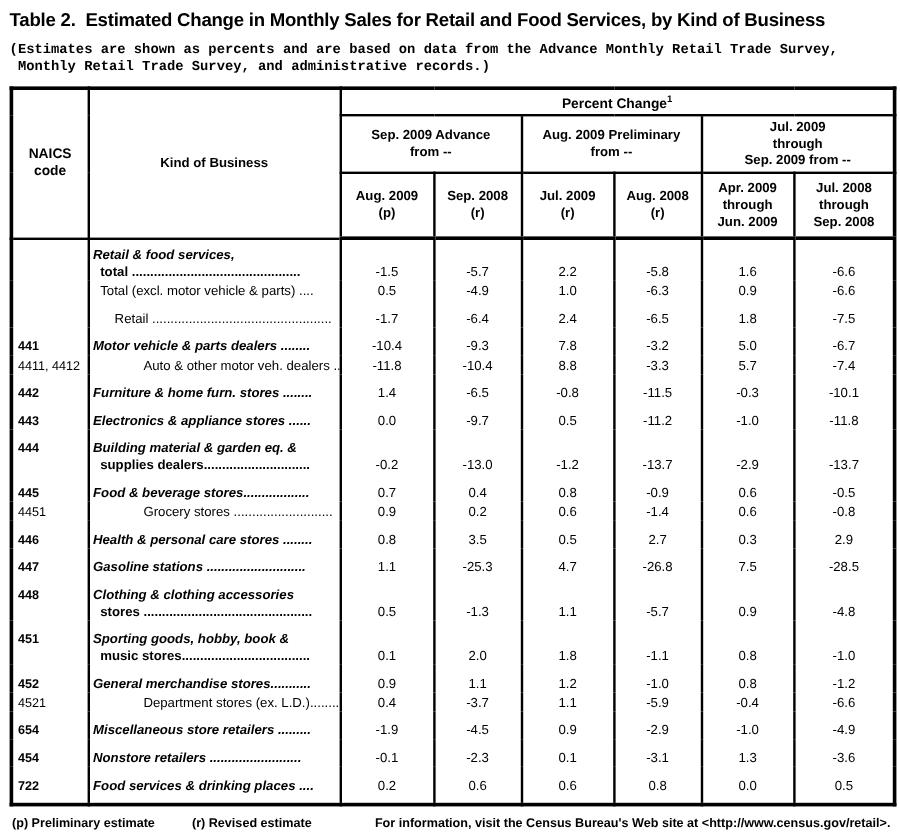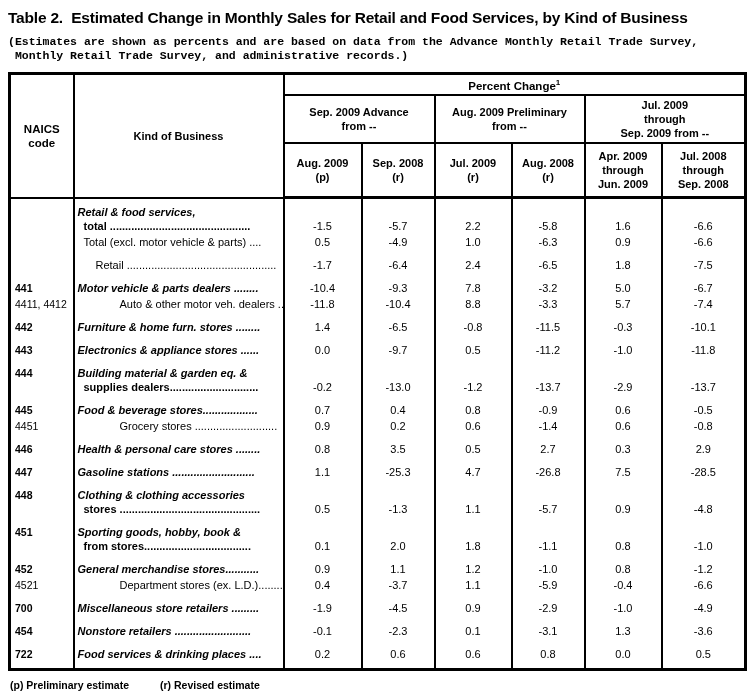--- a/index.html
+++ b/index.html
@@ -280,21 +280,21 @@
           <td class="num">-1.3</td>
           <td class="num">1.1</td>
           <td class="num">-5.7</td>
           <td class="num">0.9</td>
           <td class="num">-4.8</td>
         </tr>
         <tr class="sp-normal">
           <td class="naics b">451</td>
           <td class="kob b">
             <div class="ind0">Sporting goods, hobby, book &amp;</div>
-            <div class="ind1">from stores...................................</div>
+            <div class="ind1">music stores...................................</div>
           </td>
           <td class="num">0.1</td>
           <td class="num">2.0</td>
           <td class="num">1.8</td>
           <td class="num">-1.1</td>
           <td class="num">0.8</td>
           <td class="num">-1.0</td>
         </tr>
         <tr class="sp-normal">
           <td class="naics b">452</td>
@@ -314,21 +314,21 @@
             <div class="ind3">Department stores (ex. L.D.)........</div>
           </td>
           <td class="num">0.4</td>
           <td class="num">-3.7</td>
           <td class="num">1.1</td>
           <td class="num">-5.9</td>
           <td class="num">-0.4</td>
           <td class="num">-6.6</td>
         </tr>
         <tr class="sp-normal">
-          <td class="naics b">700</td>
+          <td class="naics b">654</td>
           <td class="kob b">
             <div class="ind0">Miscellaneous store retailers .........</div>
           </td>
           <td class="num">-1.9</td>
           <td class="num">-4.5</td>
           <td class="num">0.9</td>
           <td class="num">-2.9</td>
           <td class="num">-1.0</td>
           <td class="num">-4.9</td>
         </tr>
@@ -357,14 +357,15 @@
           <td class="num">0.5</td>
         </tr>
       </tbody>
   </table>
 
   <div class="footer">
     <div class="foot-left">
       <span>(p)  Preliminary estimate</span>
       <span>(r)  Revised estimate</span>
     </div>
+    <div class="foot-right">For information, visit the Census Bureau's Web site at &lt;http://www.census.gov/retail&gt;.</div>
   </div>
 </div>
 
 </body></html>

